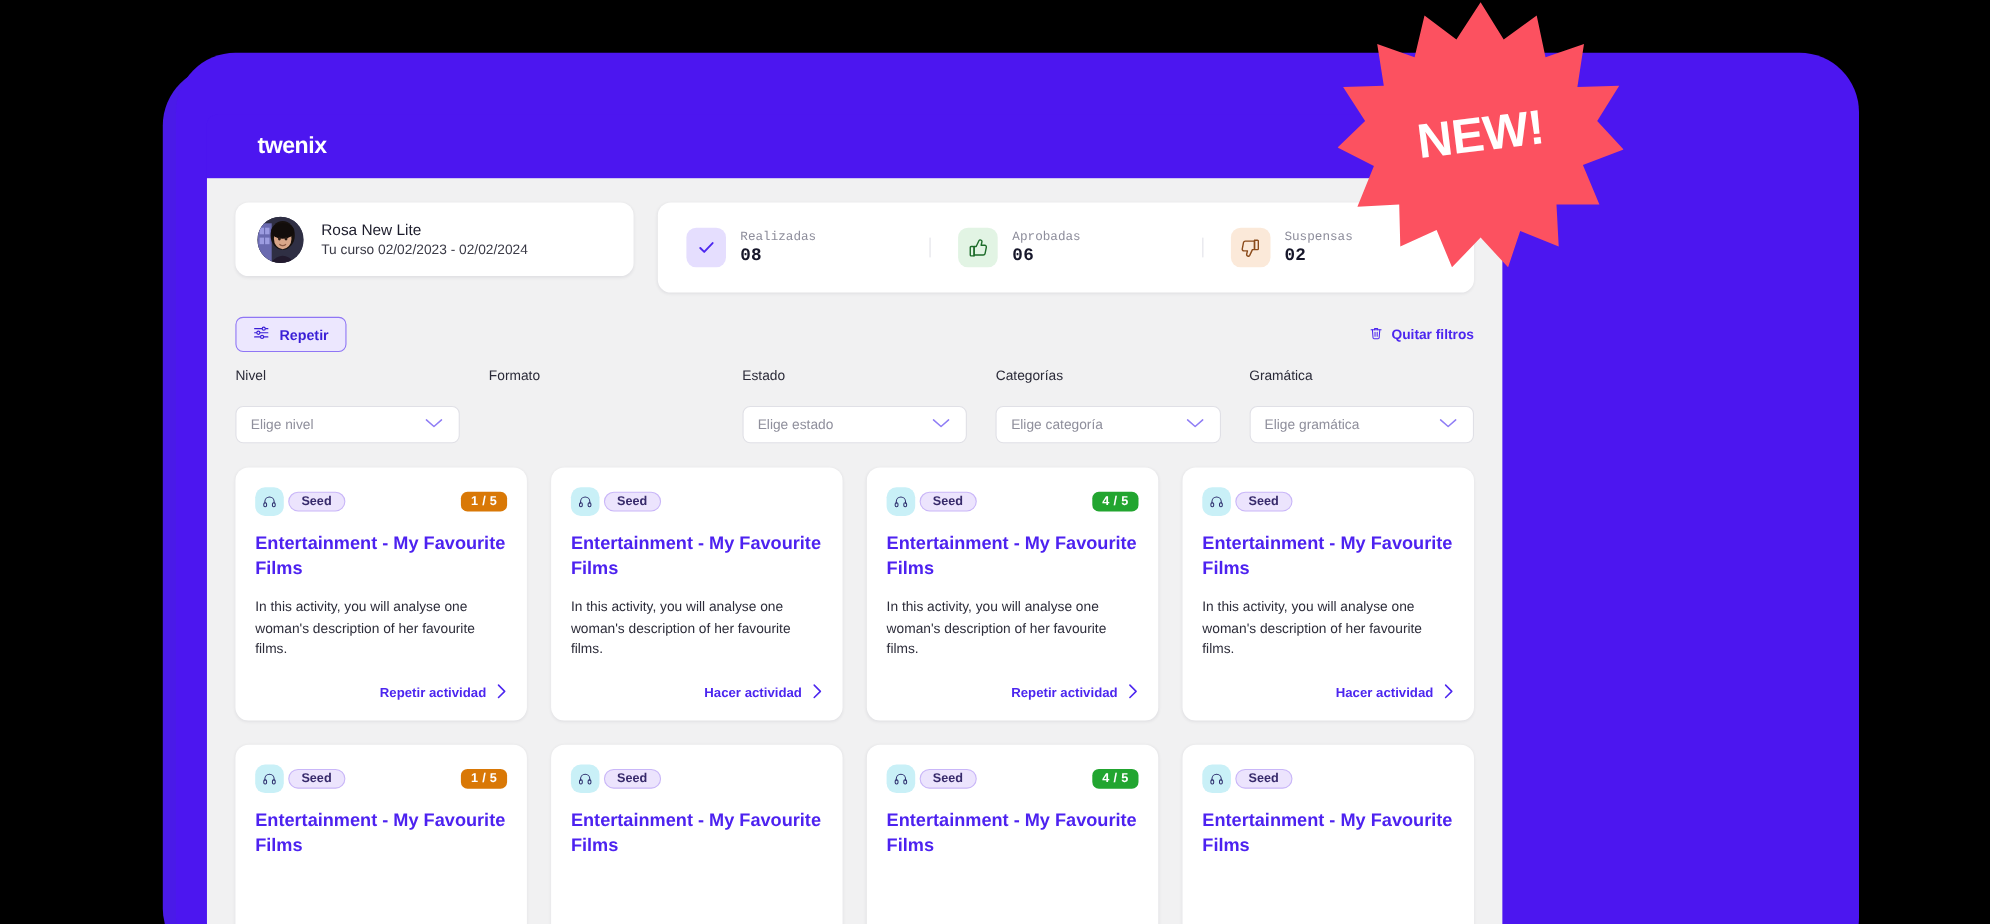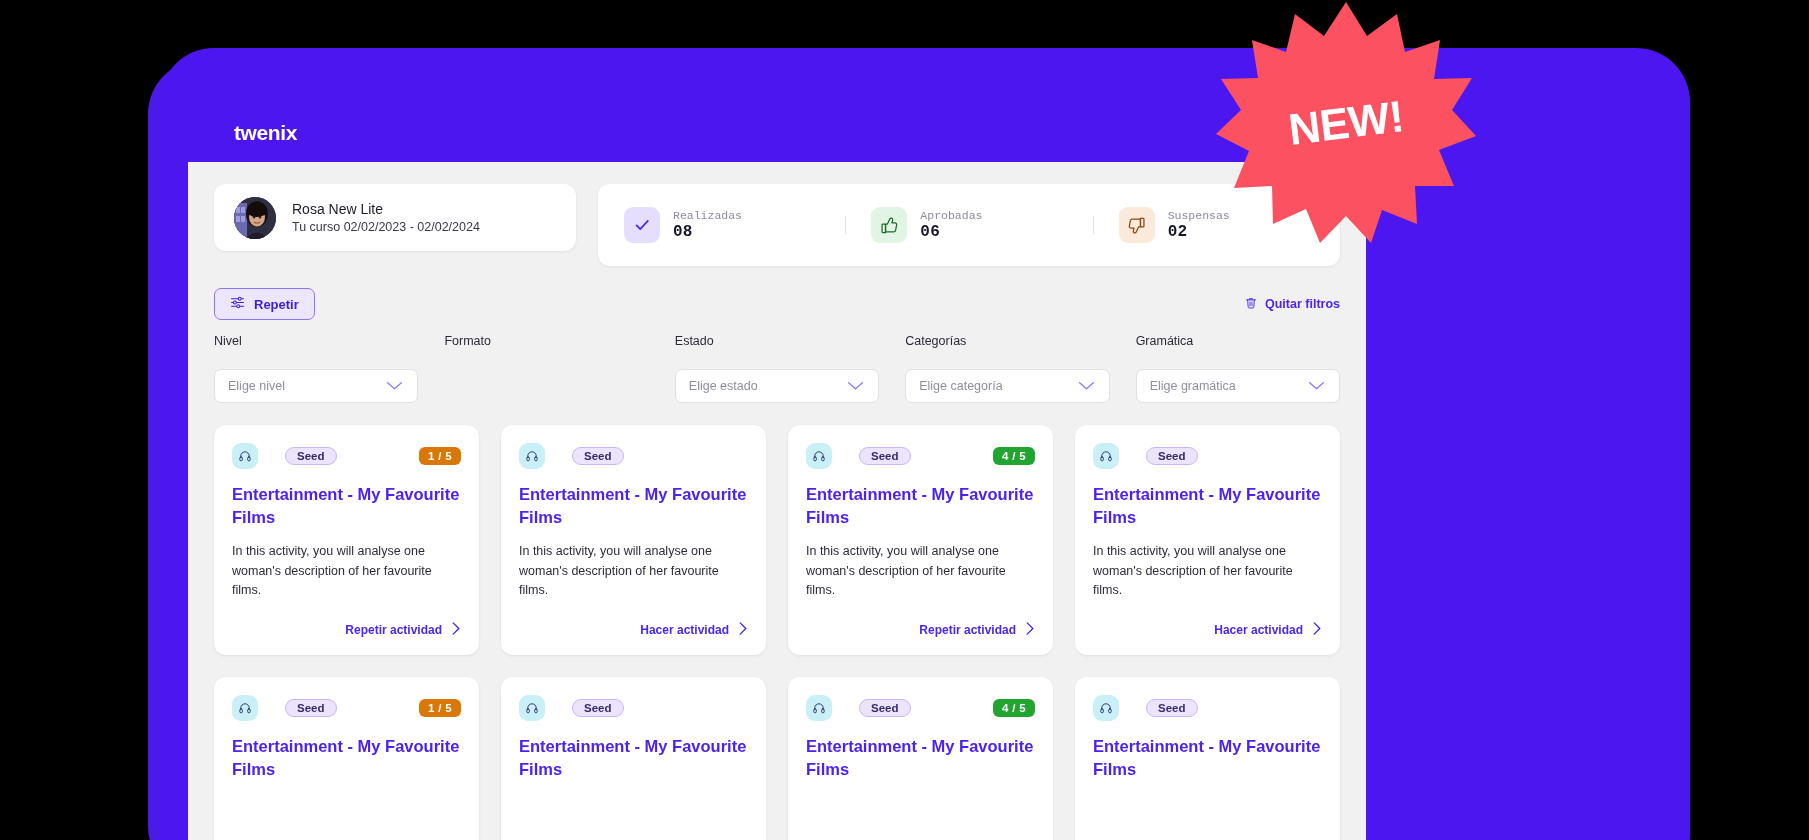--- a/index.html
+++ b/index.html
@@ -113,21 +113,21 @@
   
   .cards-grid{
     display:grid; grid-template-columns:repeat(4, 1fr); gap:22px;
     margin-top:22px;
   }
   .act-card{
     background:#ffffff; border-radius:12px; padding:18px 18px 16px 18px;
     height:230px; display:flex; flex-direction:column;
     box-shadow:0 1px 3px rgba(16,16,40,.07);
   }
-  .card-top{ display:flex; align-items:center; gap:27px; }
+  .card-top{ display:flex; align-items:center; gap:4px; }
   .type-icon{
     width:26px; height:26px; border-radius:9px; background:#c9f0f7; flex:none;
     display:flex; align-items:center; justify-content:center;
   }
   .tag{
     background:#ece4fd; border:1px solid #c9b6f8; border-radius:11px;
     padding:2px 11px; font-size:11.5px; color:#372a6b; font-weight:700;
   }
   .score{
     margin-left:auto; border-radius:6px; padding:3px 9px;

